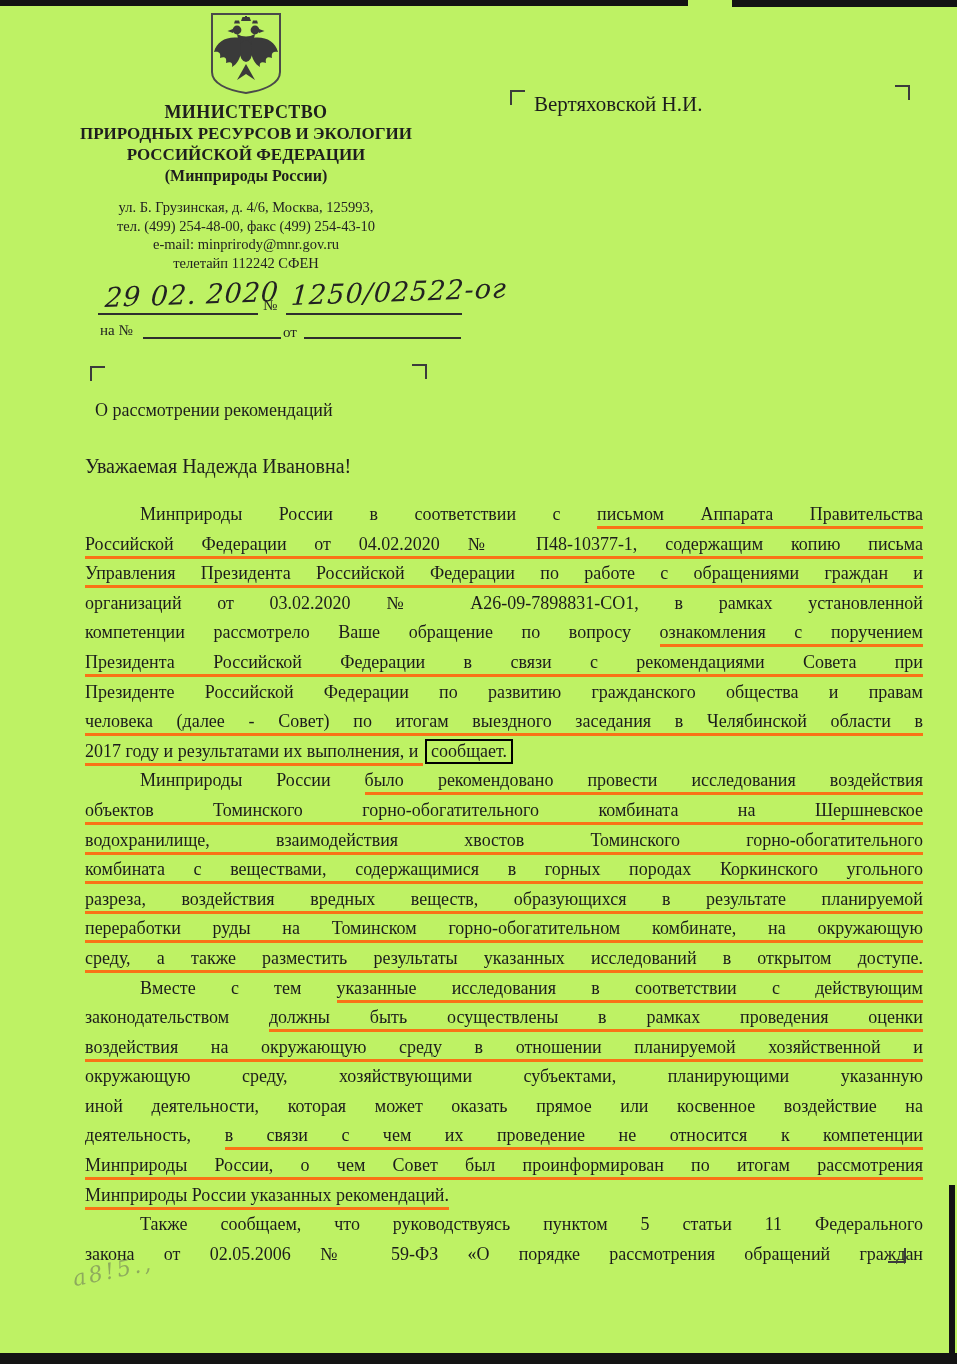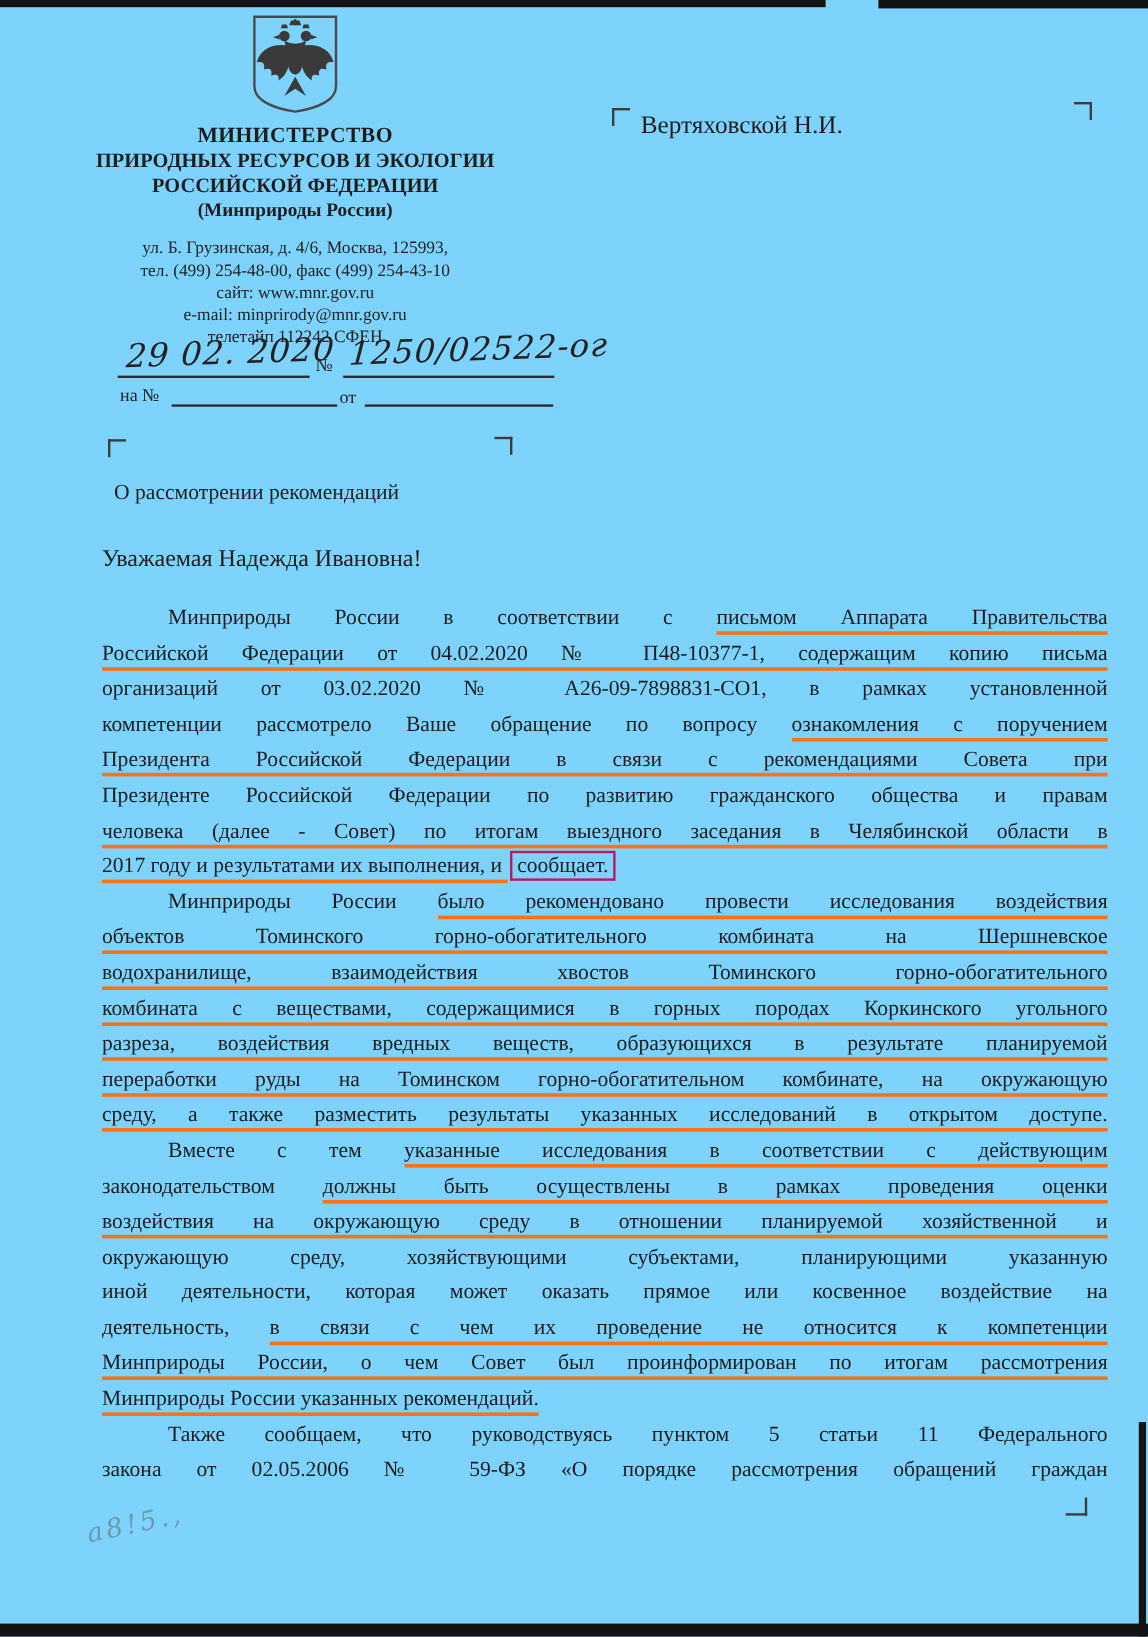--- a/index.html
+++ b/index.html
@@ -1,17 +1,17 @@
 <!DOCTYPE html>
 <html><head>
 <meta charset="utf-8">
 <style>
   html,body{margin:0;padding:0;background:#777;}
   .page{
-    position:relative; width:957px; height:1364px; background:#7dd3fc;
+    position:relative; width:957px; height:1364px; background:#bef264;
     font-family:"Liberation Serif","DejaVu Serif",serif; color:#1e1e1e;
     overflow:hidden; margin:0 auto;
   }
   
   .scan-bar{position:absolute;background:#131313;}
   
   .hdr{position:absolute;left:70px;top:10px;width:352px;text-align:center;}
   .emblem{display:block;margin:0 auto 6px auto;}
   .min1{font-weight:bold;font-size:18px;line-height:21px;letter-spacing:.4px;}
   .min2{font-weight:bold;font-size:17px;line-height:21px;}
@@ -29,21 +29,21 @@
   .c-br{border-right:2px solid #3c3c3c;border-bottom:2px solid #3c3c3c;}
   .recipient{position:absolute;left:534px;top:92px;font-size:21px;color:#1c1c1c;}
   .subject{position:absolute;left:95px;top:400px;font-size:18px;}
   .salut{position:absolute;left:85px;top:455px;width:838px;font-size:20px;}
   
   .body{position:absolute;left:85px;top:500px;width:838px;font-size:18px;color:#1c1c1c;}
   .ln{display:block;line-height:29.6px;height:29.6px;text-align:justify;text-align-last:justify;white-space:normal;overflow:visible;}
   .ln.left{text-align-last:left;}
   .ind{text-indent:55px;}
   .u{border-bottom:3px solid #f97316;padding-bottom:2px;}
-  .bx{border:2px solid #be185d;padding:0 4px 1px 4px;margin-left:2px;}
+  .bx{border:2px solid #000000;padding:0 4px 1px 4px;margin-left:2px;}
   .scribble{position:absolute;left:72px;top:1258px;font-family:"DejaVu Serif",serif;font-style:italic;
             font-size:22px;color:#555;opacity:.45;transform:rotate(-12deg);letter-spacing:3px;}
 </style>
 </head>
 <body>
 
 <div class="page">
 
   <div class="scan-bar" style="left:0;top:0;width:688px;height:6px;"></div>
   <div class="scan-bar" style="left:732px;top:0;width:225px;height:7px;"></div>
@@ -69,21 +69,20 @@
         <path d="M39 54 L30 70 L39 64 L48 70 Z"></path>
       </g>
     </svg>
     <div class="min1">МИНИСТЕРСТВО</div>
     <div class="min2">ПРИРОДНЫХ РЕСУРСОВ И ЭКОЛОГИИ</div>
     <div class="min2">РОССИЙСКОЙ ФЕДЕРАЦИИ</div>
     <div class="min4">(Минприроды России)</div>
     <div class="addr">
       <div>ул. Б. Грузинская, д. 4/6, Москва, 125993,</div>
       <div>тел. (499) 254-48-00, факс (499) 254-43-10</div>
-      <div>сайт: www.mnr.gov.ru</div>
       <div>e-mail: minprirody@mnr.gov.ru</div>
       <div>телетайп 112242 СФЕН</div>
     </div>
   </div>
 
   <div style="position:absolute;left:104px;top:282px;" class="hand">29 02. 2020</div>
   <div class="rule" style="left:98px;top:313px;width:160px;"></div>
   <div class="smalllbl" style="left:263px;top:297px;">№</div>
   <div style="position:absolute;left:290px;top:280px;" class="hand">1250/02522-ог</div>
   <div class="rule" style="left:286px;top:313px;width:176px;"></div>
@@ -99,20 +98,21 @@
   <div class="corner c-tl" style="left:90px;top:366px;"></div>
   <div class="corner c-tr" style="left:412px;top:364px;"></div>
   <div class="subject">О рассмотрении рекомендаций</div>
 
   <div class="salut">Уважаемая Надежда Ивановна!</div>
 
   <div class="body">
 
     <div class="ln ind"><span>Минприроды России в соответствии с </span><span class="u">письмом Аппарата Правительства</span></div>
     <div class="ln"><span class="u">Российской Федерации от 04.02.2020 № П48-10377-1, содержащим копию письма</span></div>
+    <div class="ln"><span class="u">Управления Президента Российской Федерации по работе с обращениями граждан и</span></div>
     <div class="ln"><span>организаций от 03.02.2020 № А26-09-7898831-СО1, в рамках установленной</span></div>
     <div class="ln"><span>компетенции рассмотрело Ваше обращение по вопросу </span><span class="u">ознакомления с поручением</span></div>
     <div class="ln"><span class="u">Президента Российской Федерации в связи с рекомендациями Совета при</span></div>
     <div class="ln"><span>Президенте Российской Федерации по развитию гражданского общества и правам</span></div>
     <div class="ln"><span class="u">человека (далее - Совет) по итогам выездного заседания в Челябинской области в</span></div>
     <div class="ln left"><span class="u">2017 году и результатами их выполнения, и </span><span class="bx">сообщает.</span></div>
 
     <div class="ln ind"><span>Минприроды России </span><span class="u">было рекомендовано провести исследования воздействия</span></div>
     <div class="ln"><span class="u">объектов Томинского горно-обогатительного комбината на Шершневское</span></div>
     <div class="ln"><span class="u">водохранилище, взаимодействия хвостов Томинского горно-обогатительного</span></div>

